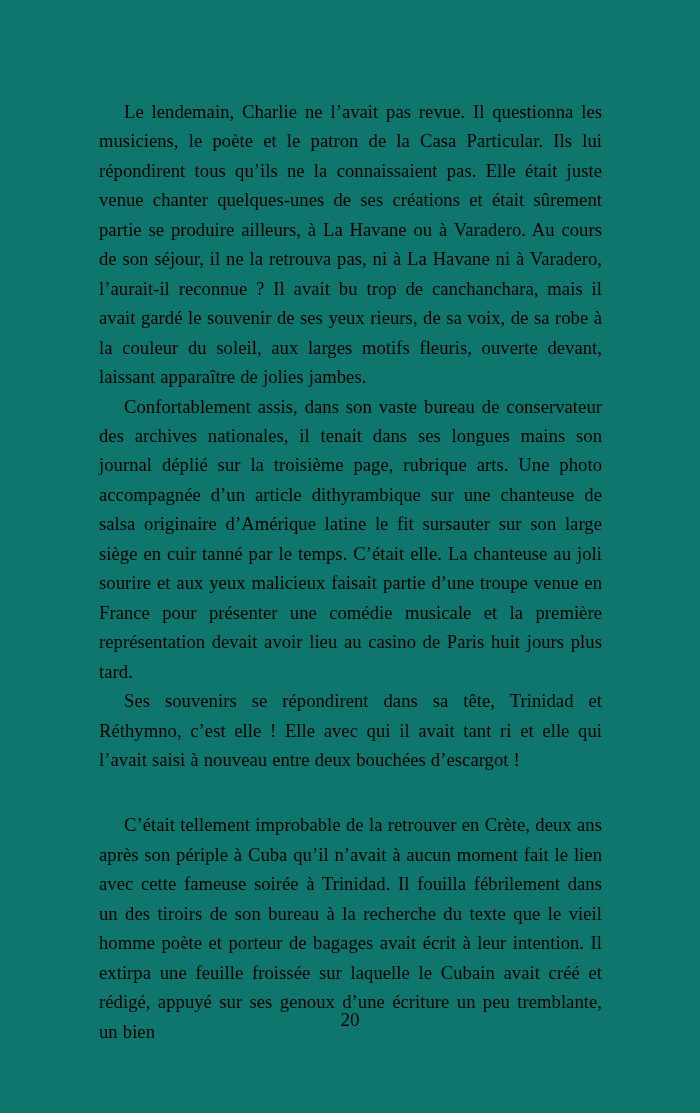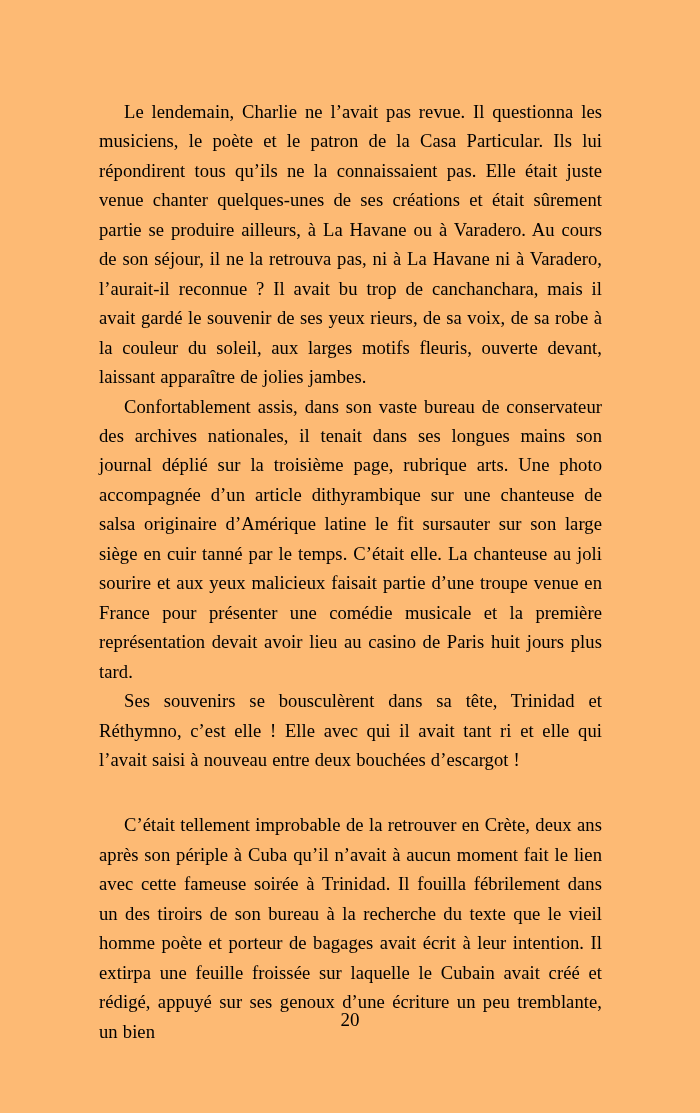--- a/index.html
+++ b/index.html
@@ -17,21 +17,21 @@
     color: #000000;
     -webkit-font-smoothing: antialiased;
   }
 
   .page {
     position: absolute;
     top: 0;
     left: 0;
     width: 700px;
     height: 1113px;
-    background: #fdba74;
+    background: #0f766e;
   }
 
   .text-block {
     position: absolute;
     left: 99px;
     top: 97px;
     width: 503px;
   }
 
   .para {
@@ -65,19 +65,19 @@
   }
 </style>
 </head>
 <body>
 
 <div class="page">
 
   <div class="text-block">
     <p class="para">Le lendemain, Charlie ne l’avait pas revue. Il questionna les musiciens, le poète et le patron de la Casa Particular. Ils lui répondirent tous qu’ils ne la connaissaient pas. Elle était juste venue chanter quelques-unes de ses créations et était sûrement partie se produire ailleurs, à La Havane ou à Varadero. Au cours de son séjour, il ne la retrouva pas, ni à La Havane ni à Varadero, l’aurait-il reconnue ? Il avait bu trop de canchanchara, mais il avait gardé le souvenir de ses yeux rieurs, de sa voix, de sa robe à la couleur du soleil, aux larges motifs fleuris, ouverte devant, laissant apparaître de jolies jambes.</p>
     <p class="para">Confortablement assis, dans son vaste bureau de conservateur des archives nationales, il tenait dans ses longues mains son journal déplié sur la troisième page, rubrique arts. Une photo accompagnée d’un article dithyrambique sur une chanteuse de salsa originaire d’Amérique latine le fit sursauter sur son large siège en cuir tanné par le temps. C’était elle. La chanteuse au joli sourire et aux yeux malicieux faisait partie d’une troupe venue en France pour présenter une comédie musicale et la première représentation devait avoir lieu au casino de Paris huit jours plus tard.</p>
-    <p class="para">Ses souvenirs se bousculèrent dans sa tête, Trinidad et Réthymno, c’est elle ! Elle avec qui il avait tant ri et elle qui l’avait saisi à nouveau entre deux bouchées d’escargot !</p>
+    <p class="para">Ses souvenirs se répondirent dans sa tête, Trinidad et Réthymno, c’est elle ! Elle avec qui il avait tant ri et elle qui l’avait saisi à nouveau entre deux bouchées d’escargot !</p>
     <p class="para">C’était tellement improbable de la retrouver en Crète, deux ans après son périple à Cuba qu’il n’avait à aucun moment fait le lien avec cette fameuse soirée à Trinidad. Il fouilla fébrilement dans un des tiroirs de son bureau à la recherche du texte que le vieil homme poète et porteur de bagages avait écrit à leur intention. Il extirpa une feuille froissée sur laquelle le Cubain avait créé et rédigé, appuyé sur ses genoux d’une écriture un peu tremblante, un bien</p>
   </div>
 
   <div class="folio">20</div>
 
 </div>
 
 </body></html>

